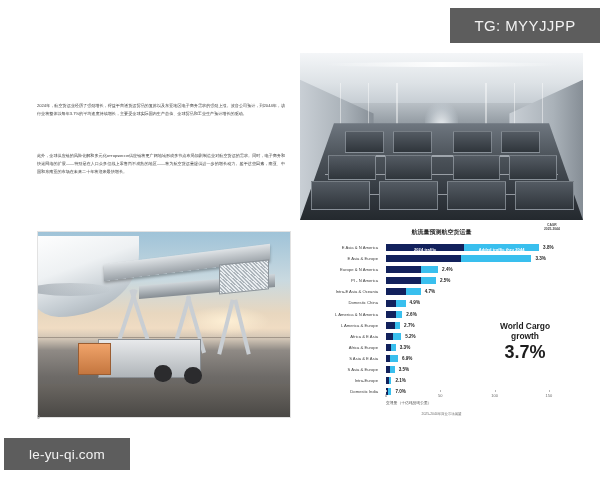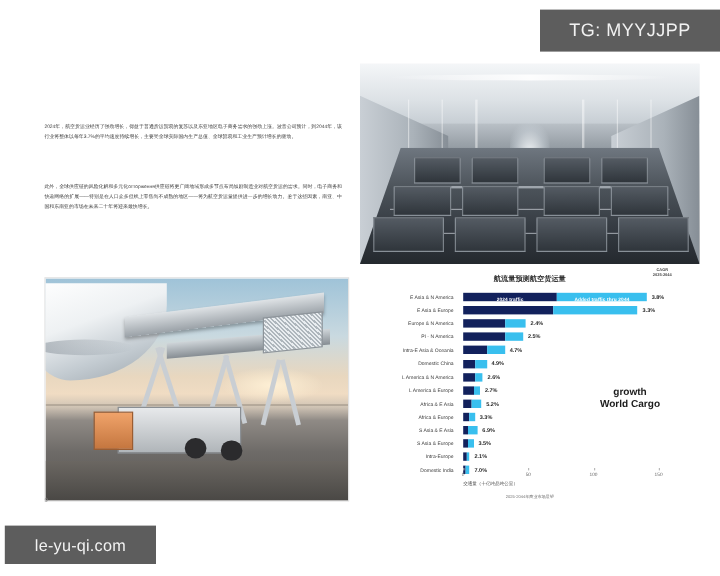--- a/index.html
+++ b/index.html
@@ -290,22 +290,23 @@
           <div class="row-label">Domestic India</div>
           <div class="bar-wrap" style="width: 5.42857px;">
             <div class="seg base" style="width: 2.17143px; background: rgb(18, 33, 92);"></div>
             <div class="seg add" style="left: 2.17143px; width: 3.25714px; background: rgb(57, 191, 238);"></div>
           </div>
           <div class="cagr" style="left: 95.4286px;">7.0%</div>
         </div>
       </div>
 
     <div class="callout">
+      <div class="l1">World Cargo</div>
       <div class="l1">growth</div>
-      <div class="l1">World Cargo</div>
+      <div class="l2">3.7%</div>
     </div>
 
     <div class="axis" id="axis">
         <div class="tick" style="left: 0px;"></div>
         <div class="tick-lab" style="left: 0px;">0</div>
         <div class="tick" style="left: 54.2857px;"></div>
         <div class="tick-lab" style="left: 54.2857px;">50</div>
         <div class="tick" style="left: 108.571px;"></div>
         <div class="tick-lab" style="left: 108.571px;">100</div>
         <div class="tick" style="left: 162.857px;"></div>

